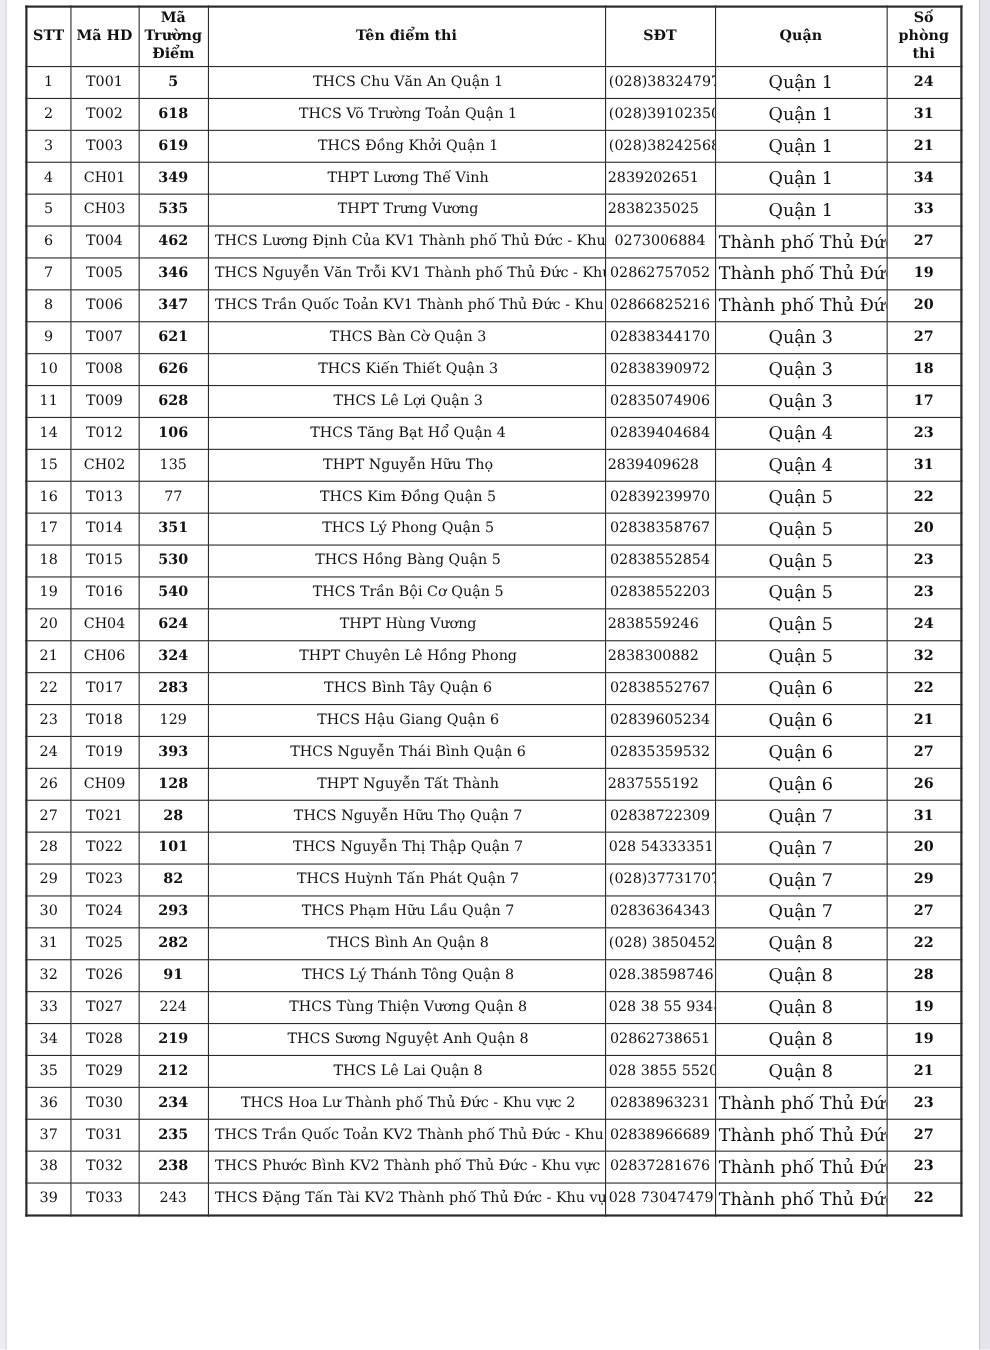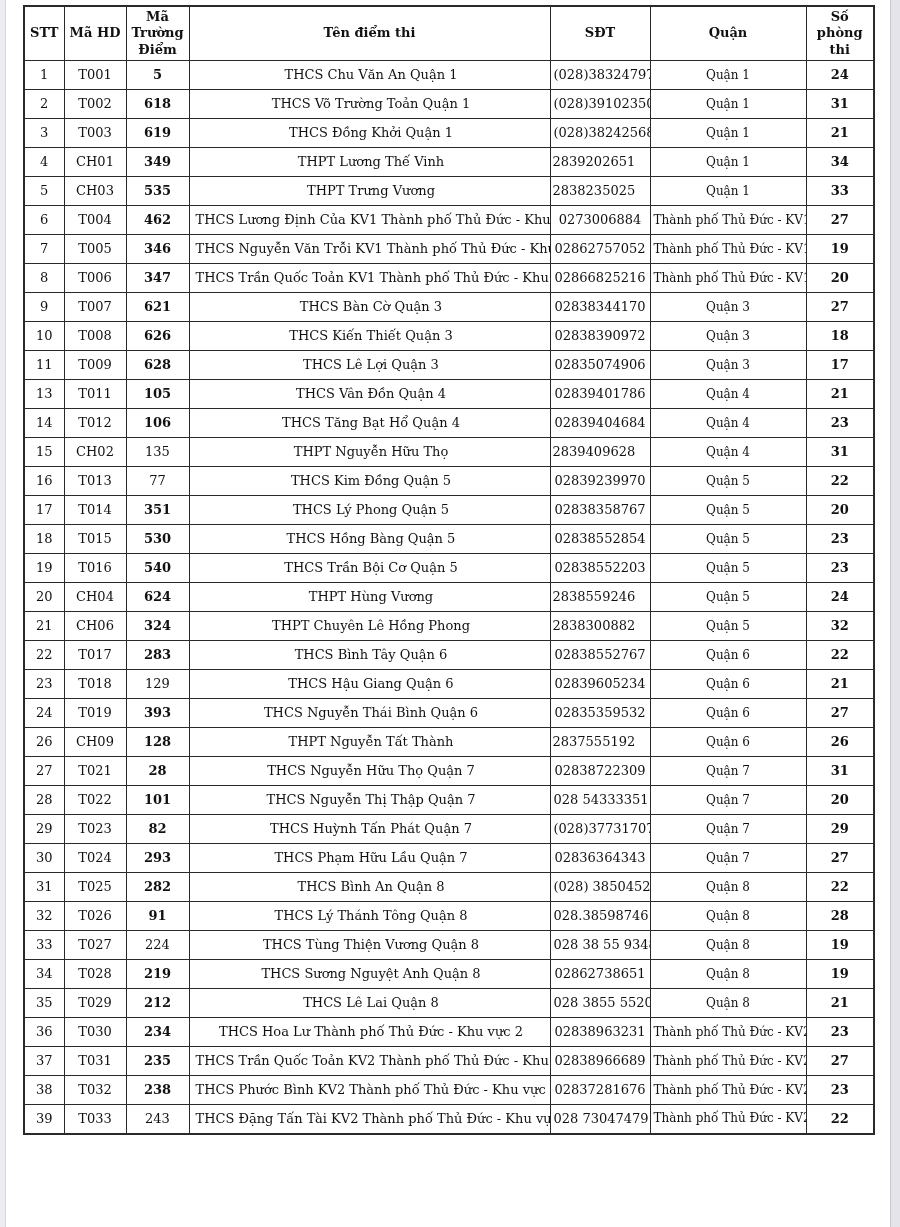--- a/index.html
+++ b/index.html
@@ -65,21 +65,21 @@
   }
   .exam-table td.col-sdt {
     white-space: nowrap;
   }
   .exam-table td.col-sdt.align-left {
     text-align: left;
     padding-left: 2px;
   }
   .exam-table td.col-quan {
     white-space: nowrap;
-    font-size: 12px;
+    font-size: 16px;
   }
   .exam-table td.col-so_phong {
     font-weight: bold;
   }
   .exam-table td.col-ma_truong.bold {
     font-weight: bold;
   }
 </style>
 </head>
 <body>
@@ -203,29 +203,20 @@
         <tr>
           <td class="col-stt">11</td>
           <td class="col-ma_hd">T009</td>
           <td class="col-ma_truong bold">628</td>
           <td class="col-ten">THCS Lê Lợi Quận 3</td>
           <td class="col-sdt">02835074906</td>
           <td class="col-quan">Quận 3</td>
           <td class="col-so_phong">17</td>
         </tr>
         <tr>
-          <td class="col-stt">13</td>
-          <td class="col-ma_hd">T011</td>
-          <td class="col-ma_truong bold">105</td>
-          <td class="col-ten">THCS Vân Đồn Quận 4</td>
-          <td class="col-sdt">02839401786</td>
-          <td class="col-quan">Quận 4</td>
-          <td class="col-so_phong">21</td>
-        </tr>
-        <tr>
           <td class="col-stt">14</td>
           <td class="col-ma_hd">T012</td>
           <td class="col-ma_truong bold">106</td>
           <td class="col-ten">THCS Tăng Bạt Hổ Quận 4</td>
           <td class="col-sdt">02839404684</td>
           <td class="col-quan">Quận 4</td>
           <td class="col-so_phong">23</td>
         </tr>
         <tr>
           <td class="col-stt">15</td>

